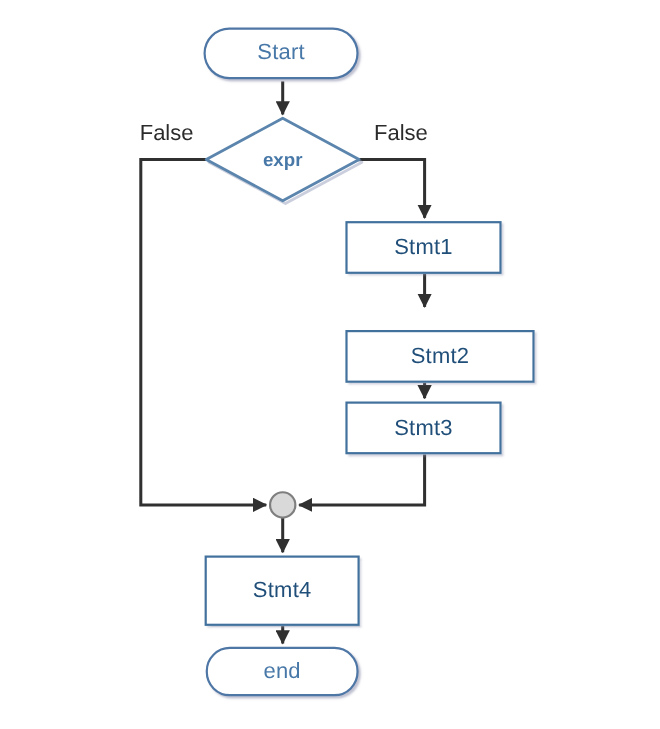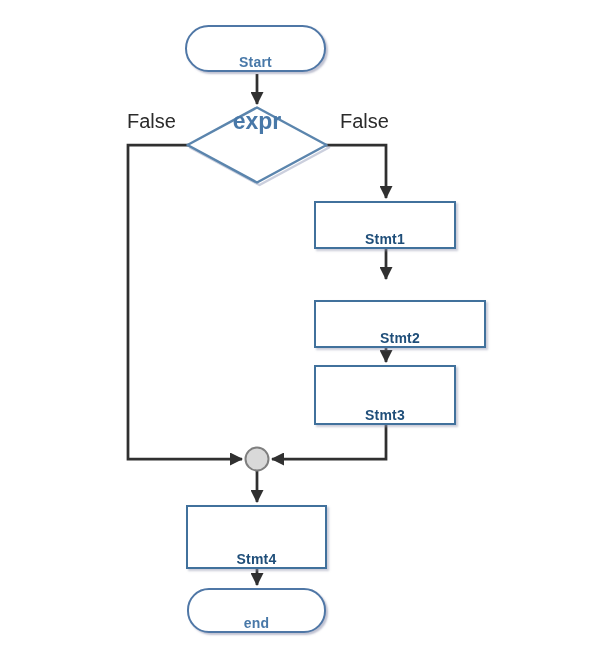--- a/index.html
+++ b/index.html
@@ -53,56 +53,57 @@
     fill: var(--merge_fill, #d9d9d9);
     stroke: var(--merge_border, #7f7f7f);
     stroke-width: 2;
   }
   #arrowhead path { fill: var(--line, #303030); }
 
   .node {
     position: absolute;
     z-index: 2;
     display: flex;
-    align-items: flex-end;
+    align-items: center;
     justify-content: center;
     background: var(--node_fill, #fff);
-    font-weight: bold;
-    font-size: 14px;
+    font-weight: normal;
+    font-size: 20px;
     letter-spacing: 0.2px;
   }
   .stadium {
     border: 2px solid var(--stadium_border, #4f77a6);
     border-radius: 24px;
     color: var(--stadium_text, #4878a8);
     box-shadow: 2px 2px 2px rgba(138,142,172,0.55);
   }
   .rect {
     border: 2px solid var(--rect_border, #41719c);
     color: var(--rect_text, #1f4e79);
     box-shadow: 2px 2px 2px rgba(150,154,178,0.5);
   }
 
   .node-start { left: 185px; top: 25px;  width: 141px; height: 47px; }
   .node-stmt1 { left: 314px; top: 201px; width: 142px; height: 48px; }
   .node-stmt2 { left: 314px; top: 300px; width: 172px; height: 48px; }
-  .node-stmt3 { left: 314px; top: 365px; width: 142px; height: 60px; }
+  .node-stmt3 { left: 314px; top: 365px; width: 142px; height: 48px; }
   .node-stmt4 { left: 186px; top: 505px; width: 141px; height: 64px; }
   .node-end   { left: 187px; top: 588px; width: 139px; height: 45px; border-radius: 22px; }
 
   .diamond-label {
     position: absolute;
     z-index: 3;
     left: 188px; top: 108px;
     width: 138px; height: 75px;
     display: flex;
+    align-items: center;
     justify-content: center;
     color: var(--stadium_text, #4878a8);
     font-weight: bold;
-    font-size: 23px;
+    font-size: 17px;
     pointer-events: none;
   }
 
   .branch-label {
     position: absolute;
     z-index: 3;
     font-size: 20px;
     color: var(--branch_label_text, #2b2b2b);
   }
   .label-false { left: 127px; top: 110px; }

